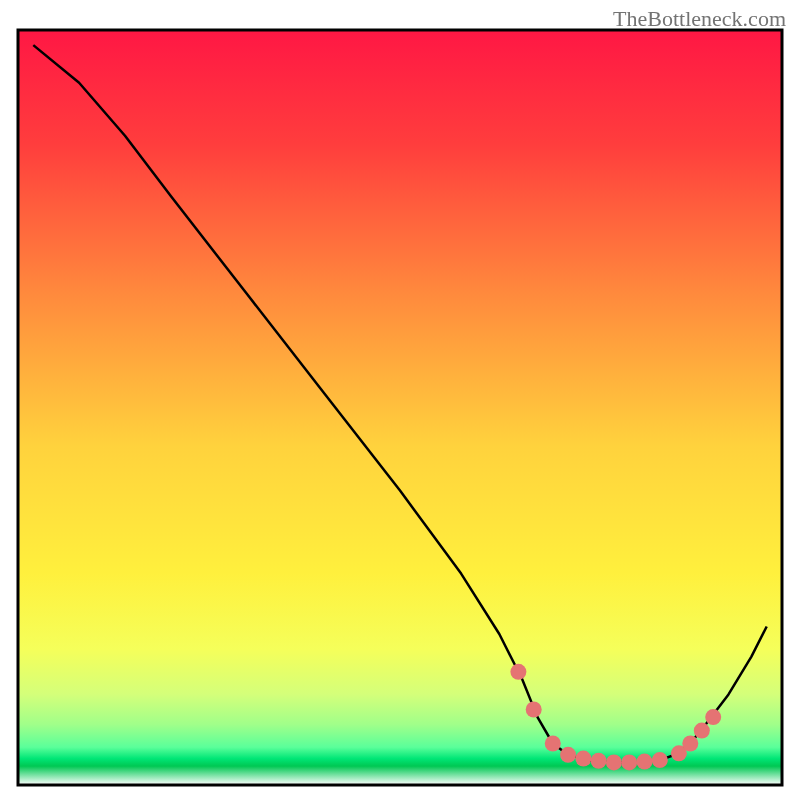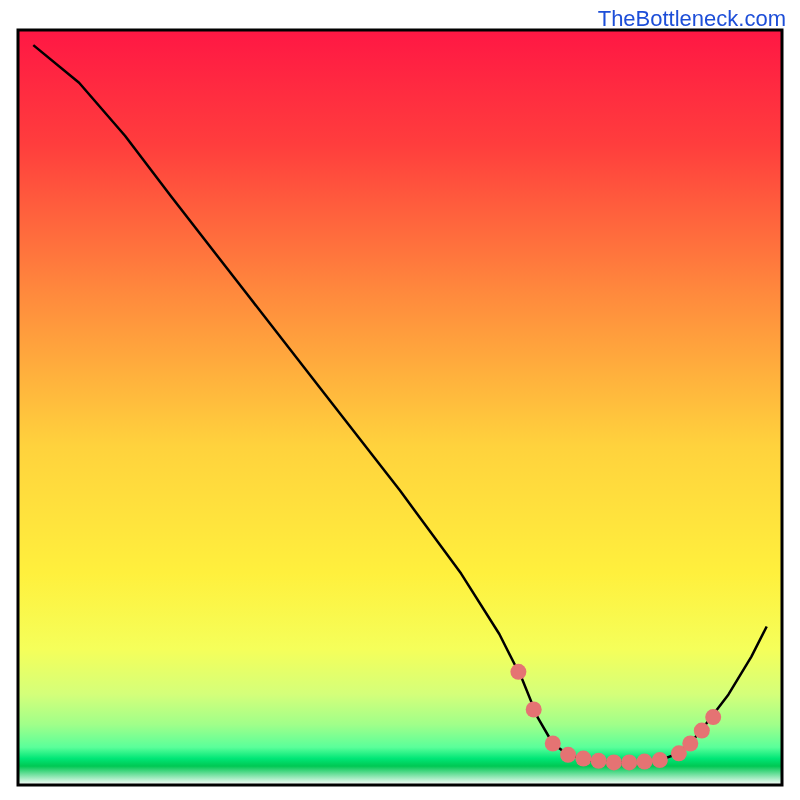--- a/index.html
+++ b/index.html
@@ -17,23 +17,23 @@
     left: 0;
     width: 800px;
     height: 800px;
   }
   .watermark {
     position: absolute;
     top: 6px;
     right: 14px;
     font-size: 22px;
     font-weight: 500;
-    color: #1d4ed8;
+    color: #737373;
     z-index: 10;
-    font-family: Liberation Sans, sans-serif;
+    font-family: Liberation Serif, serif;
     text-align: right;
   }
   svg {
     display: block;
   }
 </style>
 </head>
 <body>
 
 <div class="chart-container">

